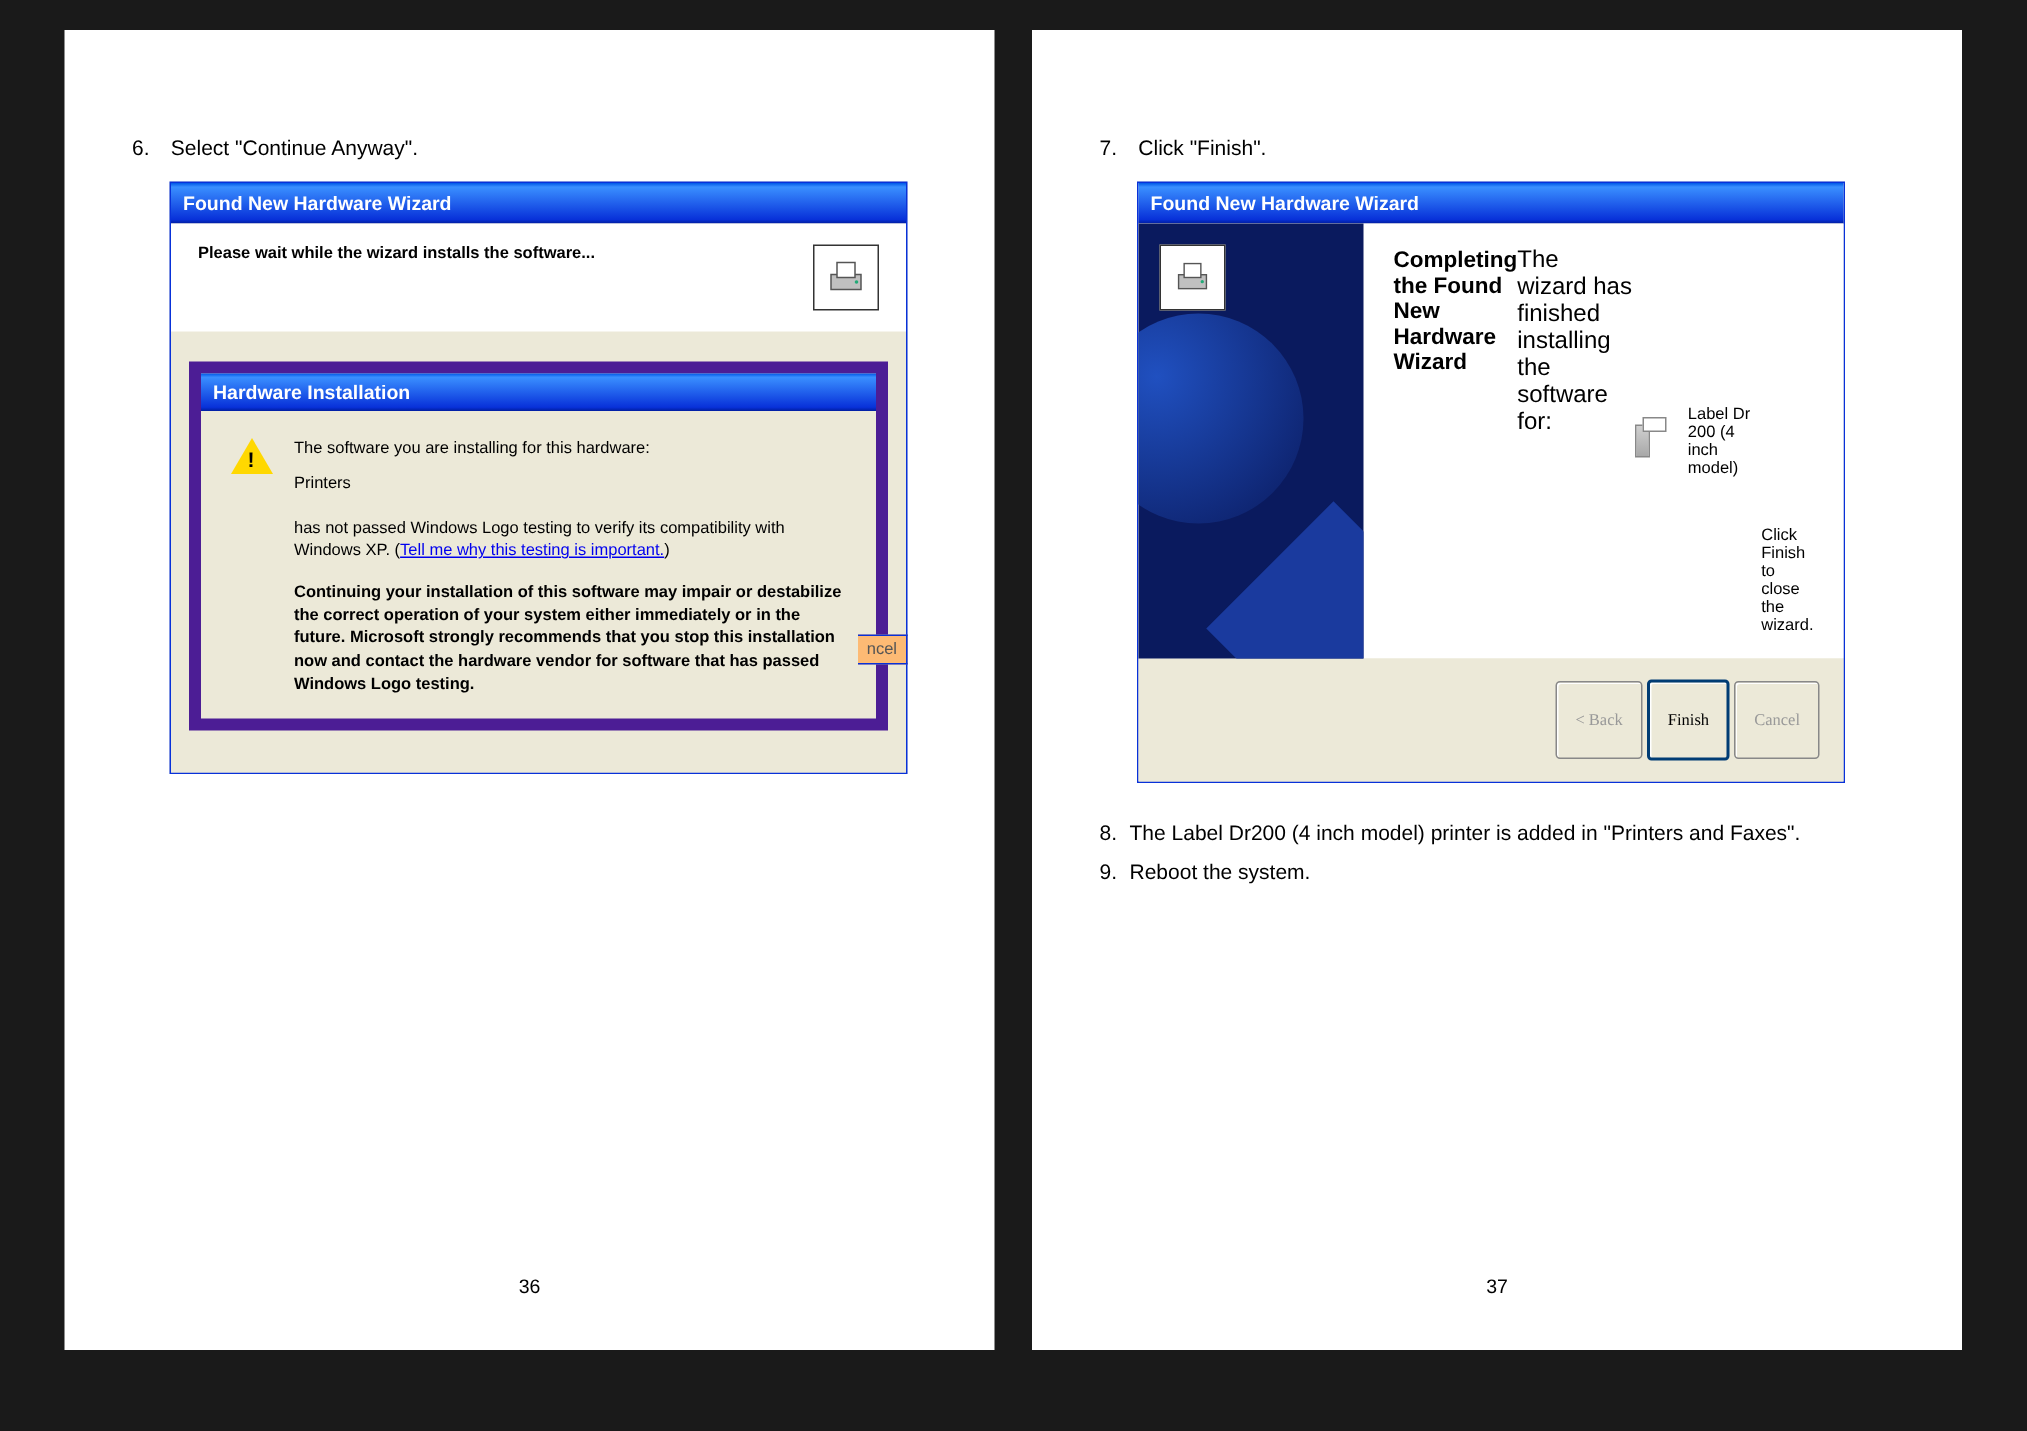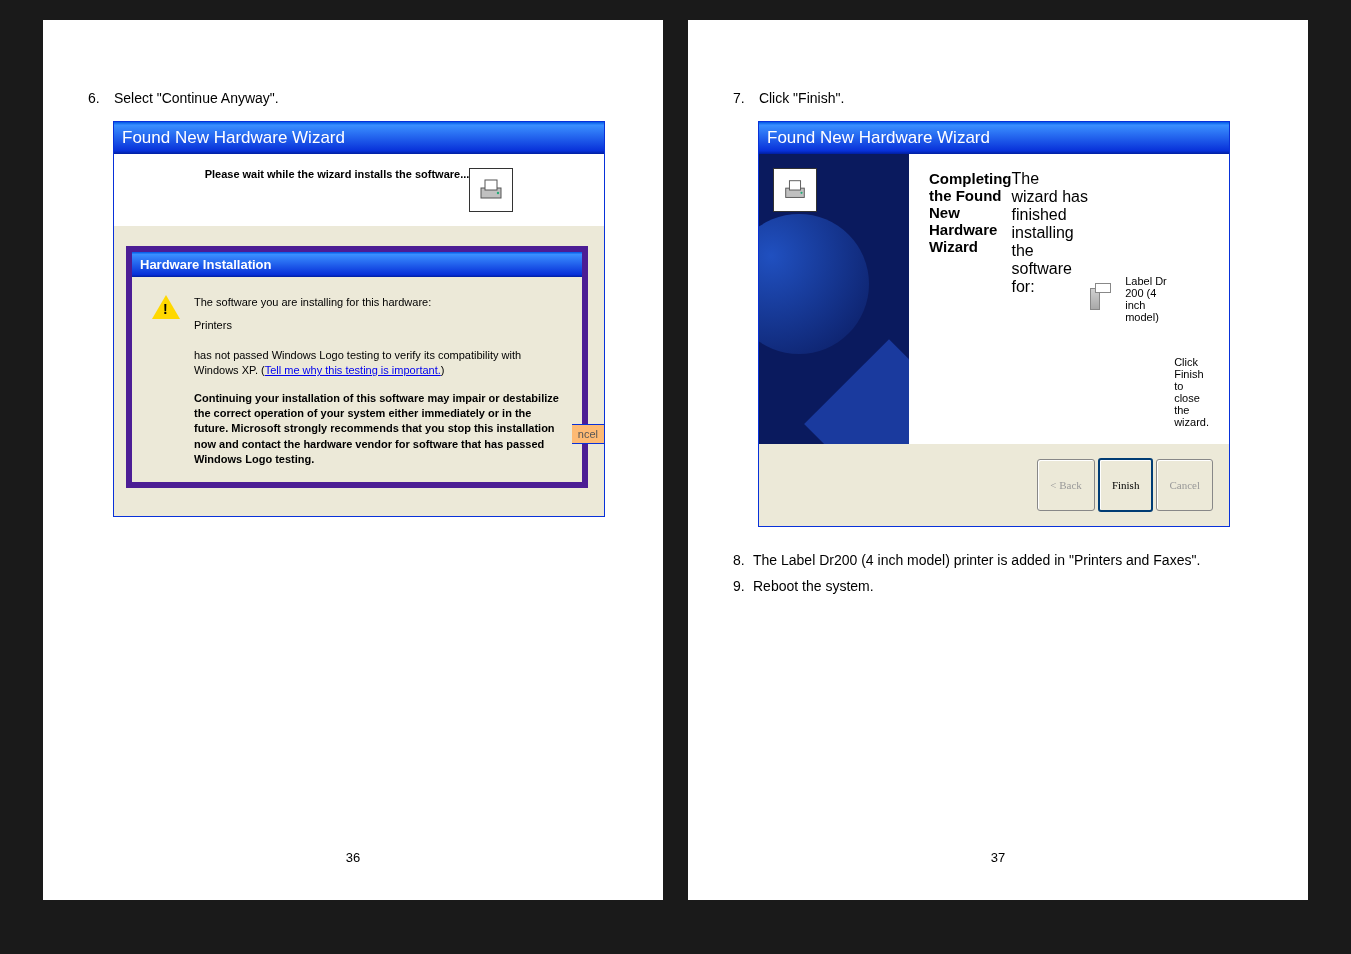--- a/index.html
+++ b/index.html
@@ -1,25 +1,25 @@
 <!DOCTYPE html>
 <html><head>
 <meta charset="utf-8">
 <style>
 body{margin:0;background:#1a1a1a;font-family:Arial,sans-serif;display:flex;justify-content:center;align-items:flex-start;padding:20px 0}
 .page-wrap{display:flex;gap:25px}
 .page{background:#fff;width:620px;height:880px;padding:50px 45px;box-sizing:border-box;position:relative}
 .instruction{font-size:14px;margin:20px 0 15px 0}
 .num{display:inline-block;width:22px}
 .dialog{border:1px solid #0831d9;width:490px;margin-left:25px;font-family:Tahoma,sans-serif;font-size:11px;background:#ece9d8}
-.titlebar{background:linear-gradient(180deg,#0058e6 0%,#3a8fff 10%,#0831d9 90%,#001ea0 100%);color:#fff;font-weight:normal;padding:6px 8px;font-size:17px}
-.content{background:#fff;padding:14px 18px;display:flex;justify-content:center;align-items:flex-start}
+.titlebar{background:linear-gradient(180deg,#0058e6 0%,#3a8fff 10%,#0831d9 90%,#001ea0 100%);color:#fff;font-weight:bold;padding:6px 8px;font-size:13px}
+.content{background:#fff;padding:14px 18px;display:flex;justify-content:space-between;align-items:flex-start}
 .content-text{font-weight:bold;font-size:11px}
 .icon-box{width:42px;height:42px;border:1px solid #333;display:flex;align-items:center;justify-content:center;font-size:20px}
-.inner-dialog{border:6px solid #4c1d95;margin:20px 0 0 12px;width:450px;background:#ece9d8;position:relative}
+.inner-dialog{border:8px solid #4c1d95;margin:20px 0 0 12px;width:450px;background:#ece9d8;position:relative}
 .inner-title{background:linear-gradient(180deg,#0058e6 0%,#3a8fff 10%,#0831d9 90%,#001ea0 100%);color:#fff;font-weight:bold;padding:5px 8px;font-size:13px}
 .inner-body{padding:18px 20px 14px 20px;display:flex;gap:14px}
 .warn-icon{width:28px;height:28px;flex-shrink:0}
 .warn-tri{width:0;height:0;border-left:14px solid transparent;border-right:14px solid transparent;border-bottom:24px solid #ffd800;position:relative}
 .warn-tri::after{content:"!";position:absolute;left:-3px;top:6px;font-weight:bold;color:#000;font-size:14px}
 .inner-text{font-size:11px;line-height:1.4}
 .inner-text a{color:#0000ee;text-decoration:underline}
 .btnrow{text-align:right;padding:10px 16px 14px 16px}
 .btn{background:#ece9d8;border:1px solid #888;padding:19px 12px;font-size:11px;font-family:Liberation Serif, serif;cursor:pointer;border-radius:3px;box-shadow:inset 1px 1px 0 #fff}
 .btn.default{border:2px solid #003c74}

